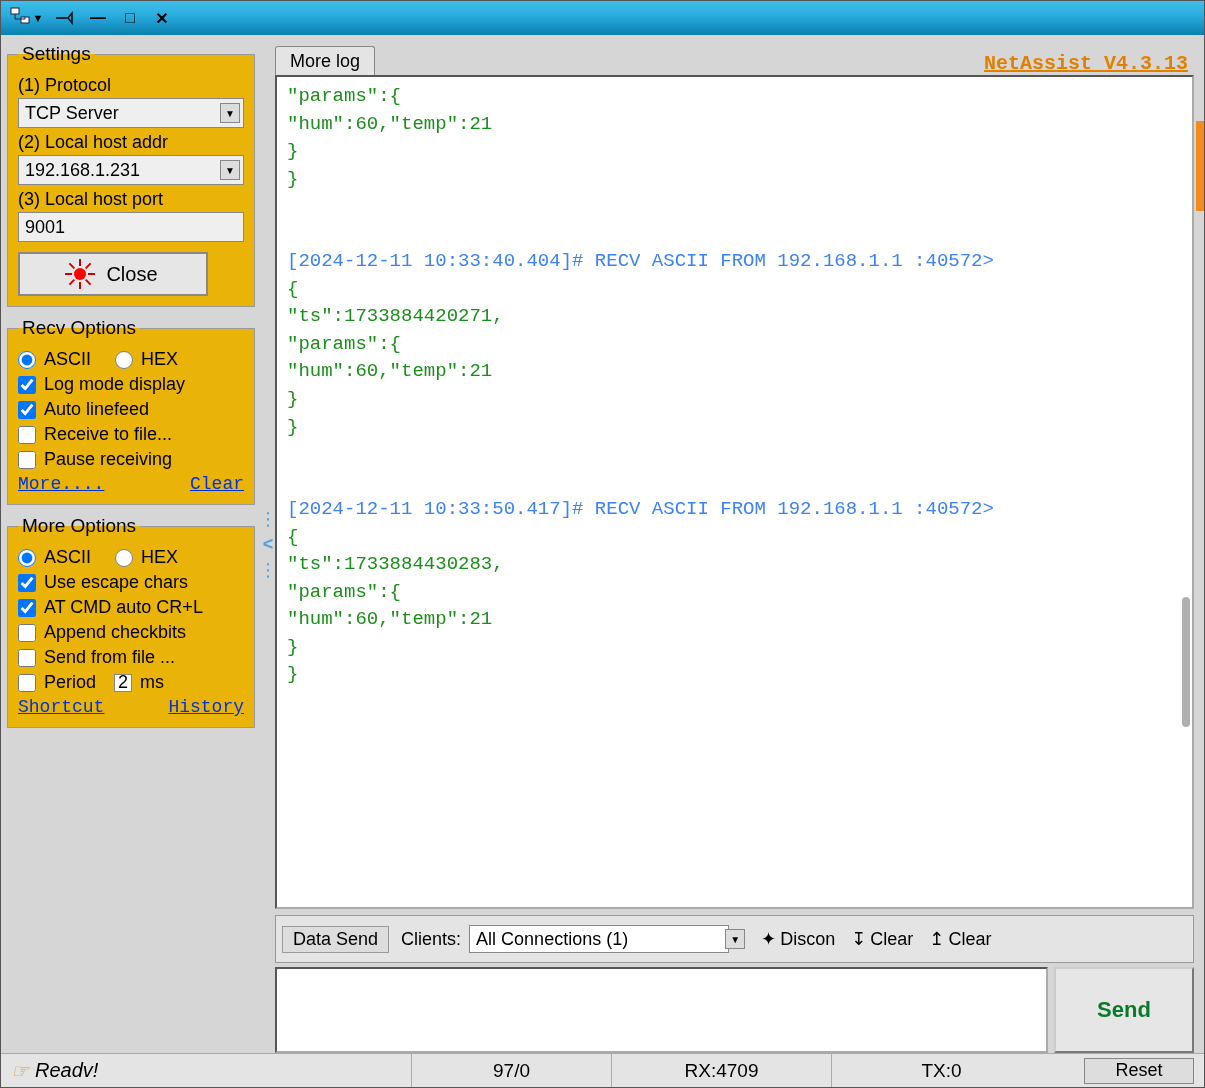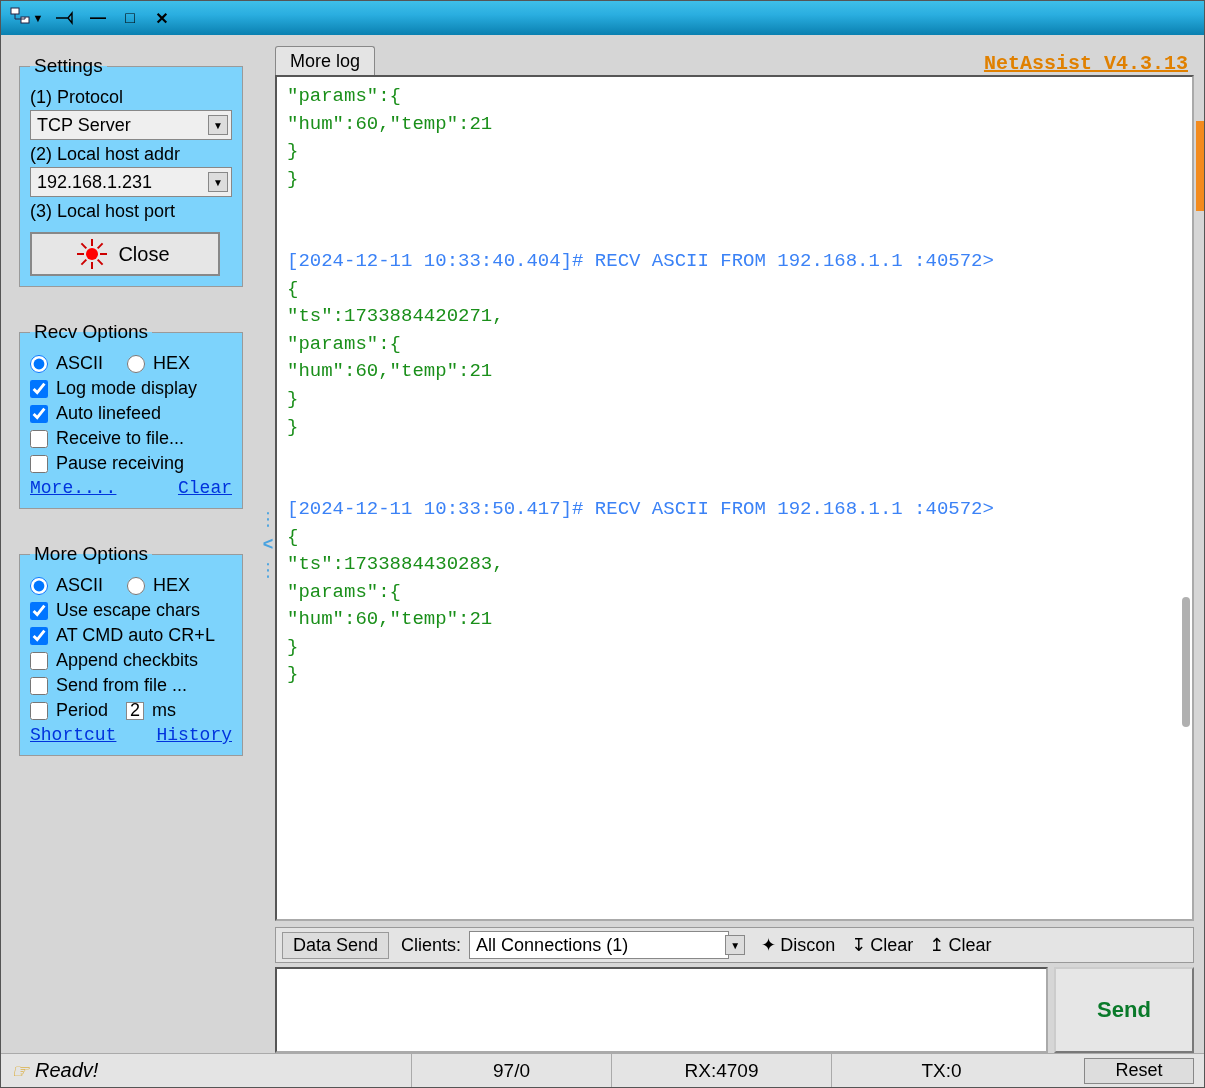--- a/index.html
+++ b/index.html
@@ -34,22 +34,22 @@
 
   
   .body-row { flex:1; display:flex; min-height:0;}
   .left-col { width:260px; padding:8px 6px; display:flex; flex-direction:column; gap:10px;}
   .right-col { flex:1; display:flex; flex-direction:column; padding:6px 10px 0 0; position:relative;}
   .splitter { width:14px; display:flex; flex-direction:column; align-items:center; justify-content:center; gap:4px; color:#4aa3e0;}
 
   fieldset {
     border:1px solid #9a9a9a;
     padding:6px 10px 10px 10px;
-    margin:12px;
-    background:#7dd3fc;
+    margin:0;
+    background:#eab308;
   }
   fieldset > legend { padding:0 4px; font-size:19px; }
   .sublabel { font-size:18px; margin:4px 0 2px 0;}
   .combo, .textin {
     border:1px solid #888; background:#efefef; height:30px; font-size:18px;
     padding:2px 6px; width:100%;
     font-family:inherit;
   }
   .combo-wrap { position:relative; display:flex; align-items:center;}
   .combo-wrap .dd {
@@ -97,21 +97,21 @@
     position:relative;
   }
   .log-json { color:#1a8f1a;}
   .log-hdr  { color:#3b82f6;}
   .log-vscroll {
     position:absolute; right:2px; top:520px; width:8px; height:130px; background:#b0b0b0; border-radius:4px;
   }
 
   .send-head {
     display:flex; align-items:center; gap:8px;
-    border:1px solid #999; background:#e4e4e4; height:36px; padding:12px 6px;
+    border:1px solid #999; background:#e4e4e4; height:48px; padding:12px 6px;
     margin-top:6px;
   }
   .send-head .btnish{
     border:1px solid #999; background:#ddd; padding:2px 10px; font-size:18px;
   }
   .send-head .label{ font-size:18px; margin-left:4px;}
   .clients-dd {
     border:1px solid #888; background:#fff; height:28px; font-size:18px;
     padding:1px 6px; width:260px; font-family:inherit;
   }
@@ -187,20 +187,21 @@
           <div class="dd">▼</div>
         </div>
 
         <div class="sublabel">(2) Local host addr</div>
         <div class="combo-wrap">
           <input class="combo" readonly="" value="192.168.1.231" style="">
           <div class="dd">▼</div>
         </div>
 
         <div class="sublabel">(3) Local host port</div>
+        <input class="textin" value="9001" style="">
 
         <div class="close-btn">
           <span class="sun-icon">
             <span class="core"></span>
             <span class="ray" style="transform:rotate(0deg)"></span>
             <span class="ray" style="transform:rotate(45deg)"></span>
             <span class="ray" style="transform:rotate(90deg)"></span>
             <span class="ray" style="transform:rotate(135deg)"></span>
             <span class="ray" style="transform:rotate(180deg)"></span>
             <span class="ray" style="transform:rotate(225deg)"></span>

